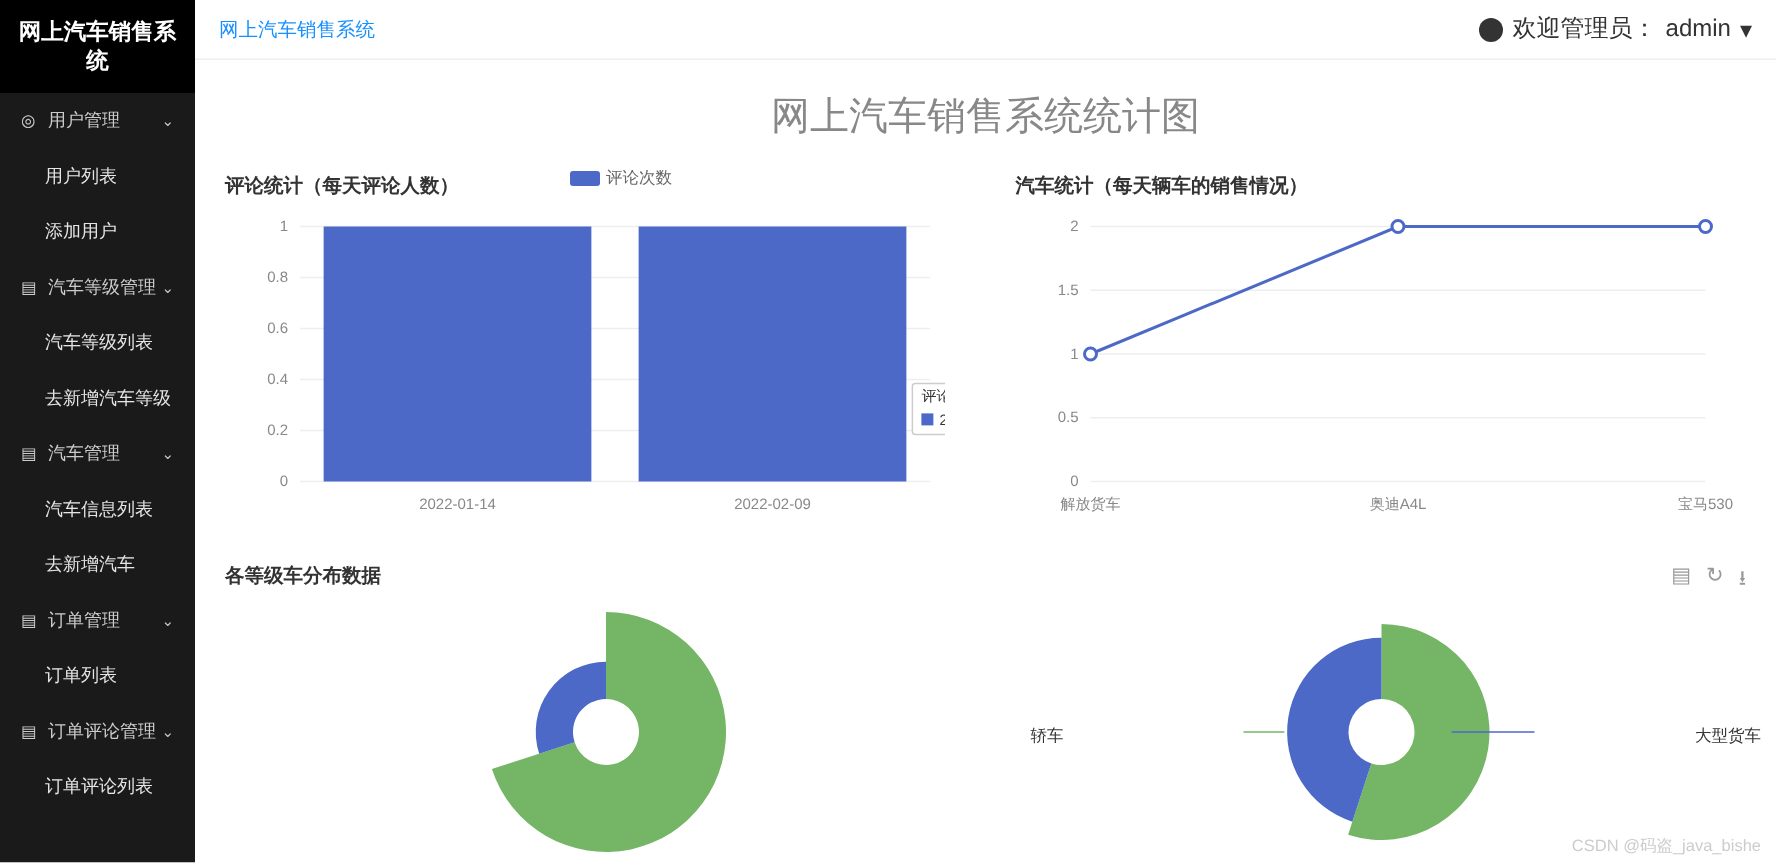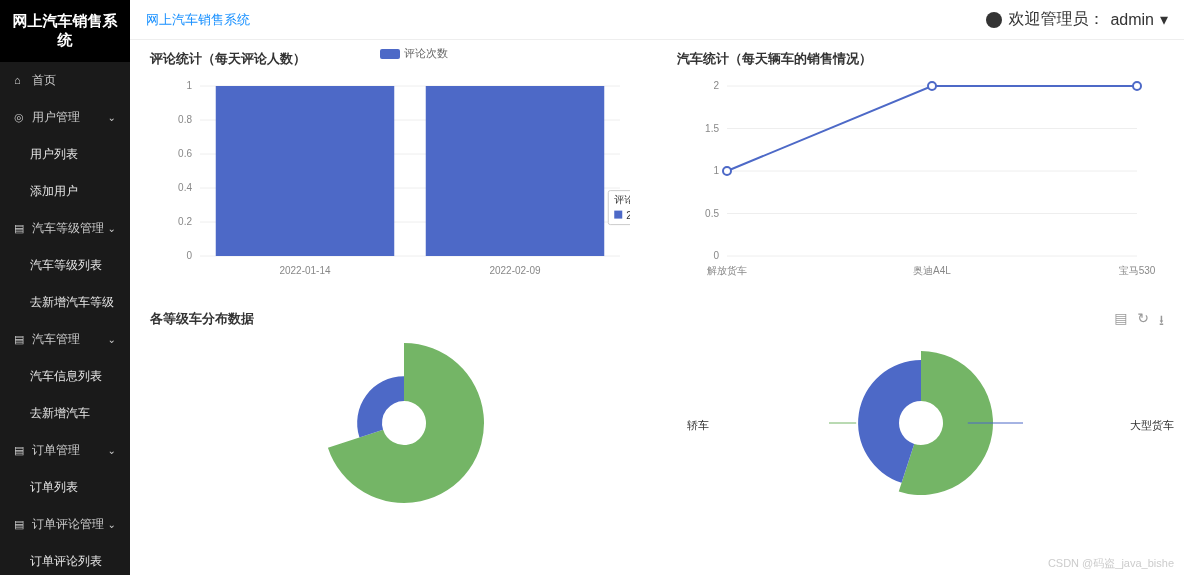--- a/index.html
+++ b/index.html
@@ -41,23 +41,20 @@
 .watermark { position: fixed; right: 10px; bottom: 4px; font-size: 11px; color: #ccc; }
 </style>
 </head>
 <body>
 
 <div class="app">
   <div class="sidebar">
     <div class="logo">网上汽车销售系统</div>
     <div id="menu">
         <div class="menu-item parent">
-          <span><span class="ic">⌂</span>首页</span>
-        </div>
-        <div class="menu-item parent">
           <span><span class="ic">◎</span>用户管理</span>
           <span class="chev">⌄</span>
         </div>
         <div class="menu-item child">用户列表</div>
         <div class="menu-item child">添加用户</div>
         <div class="menu-item parent">
           <span><span class="ic">▤</span>汽车等级管理</span>
           <span class="chev">⌄</span>
         </div>
         <div class="menu-item child">汽车等级列表</div>
@@ -84,20 +81,21 @@
     <div class="topbar">
       <div class="breadcrumb">网上汽车销售系统</div>
       <div class="welcome">
         <span class="avatar"></span>
         <span>欢迎管理员：</span>
         <span>admin</span>
         <span>▾</span>
       </div>
     </div>
     <div class="content">
+      <div class="page-title">网上汽车销售系统统计图</div>
 
       <div class="row">
 
         <div class="panel">
           <div class="panel-title">评论统计（每天评论人数）</div>
           <div class="legend-top">
             <span class="legend-swatch"></span>
             <span>评论次数</span>
           </div>
           <svg id="barSvg" width="480" height="210">

